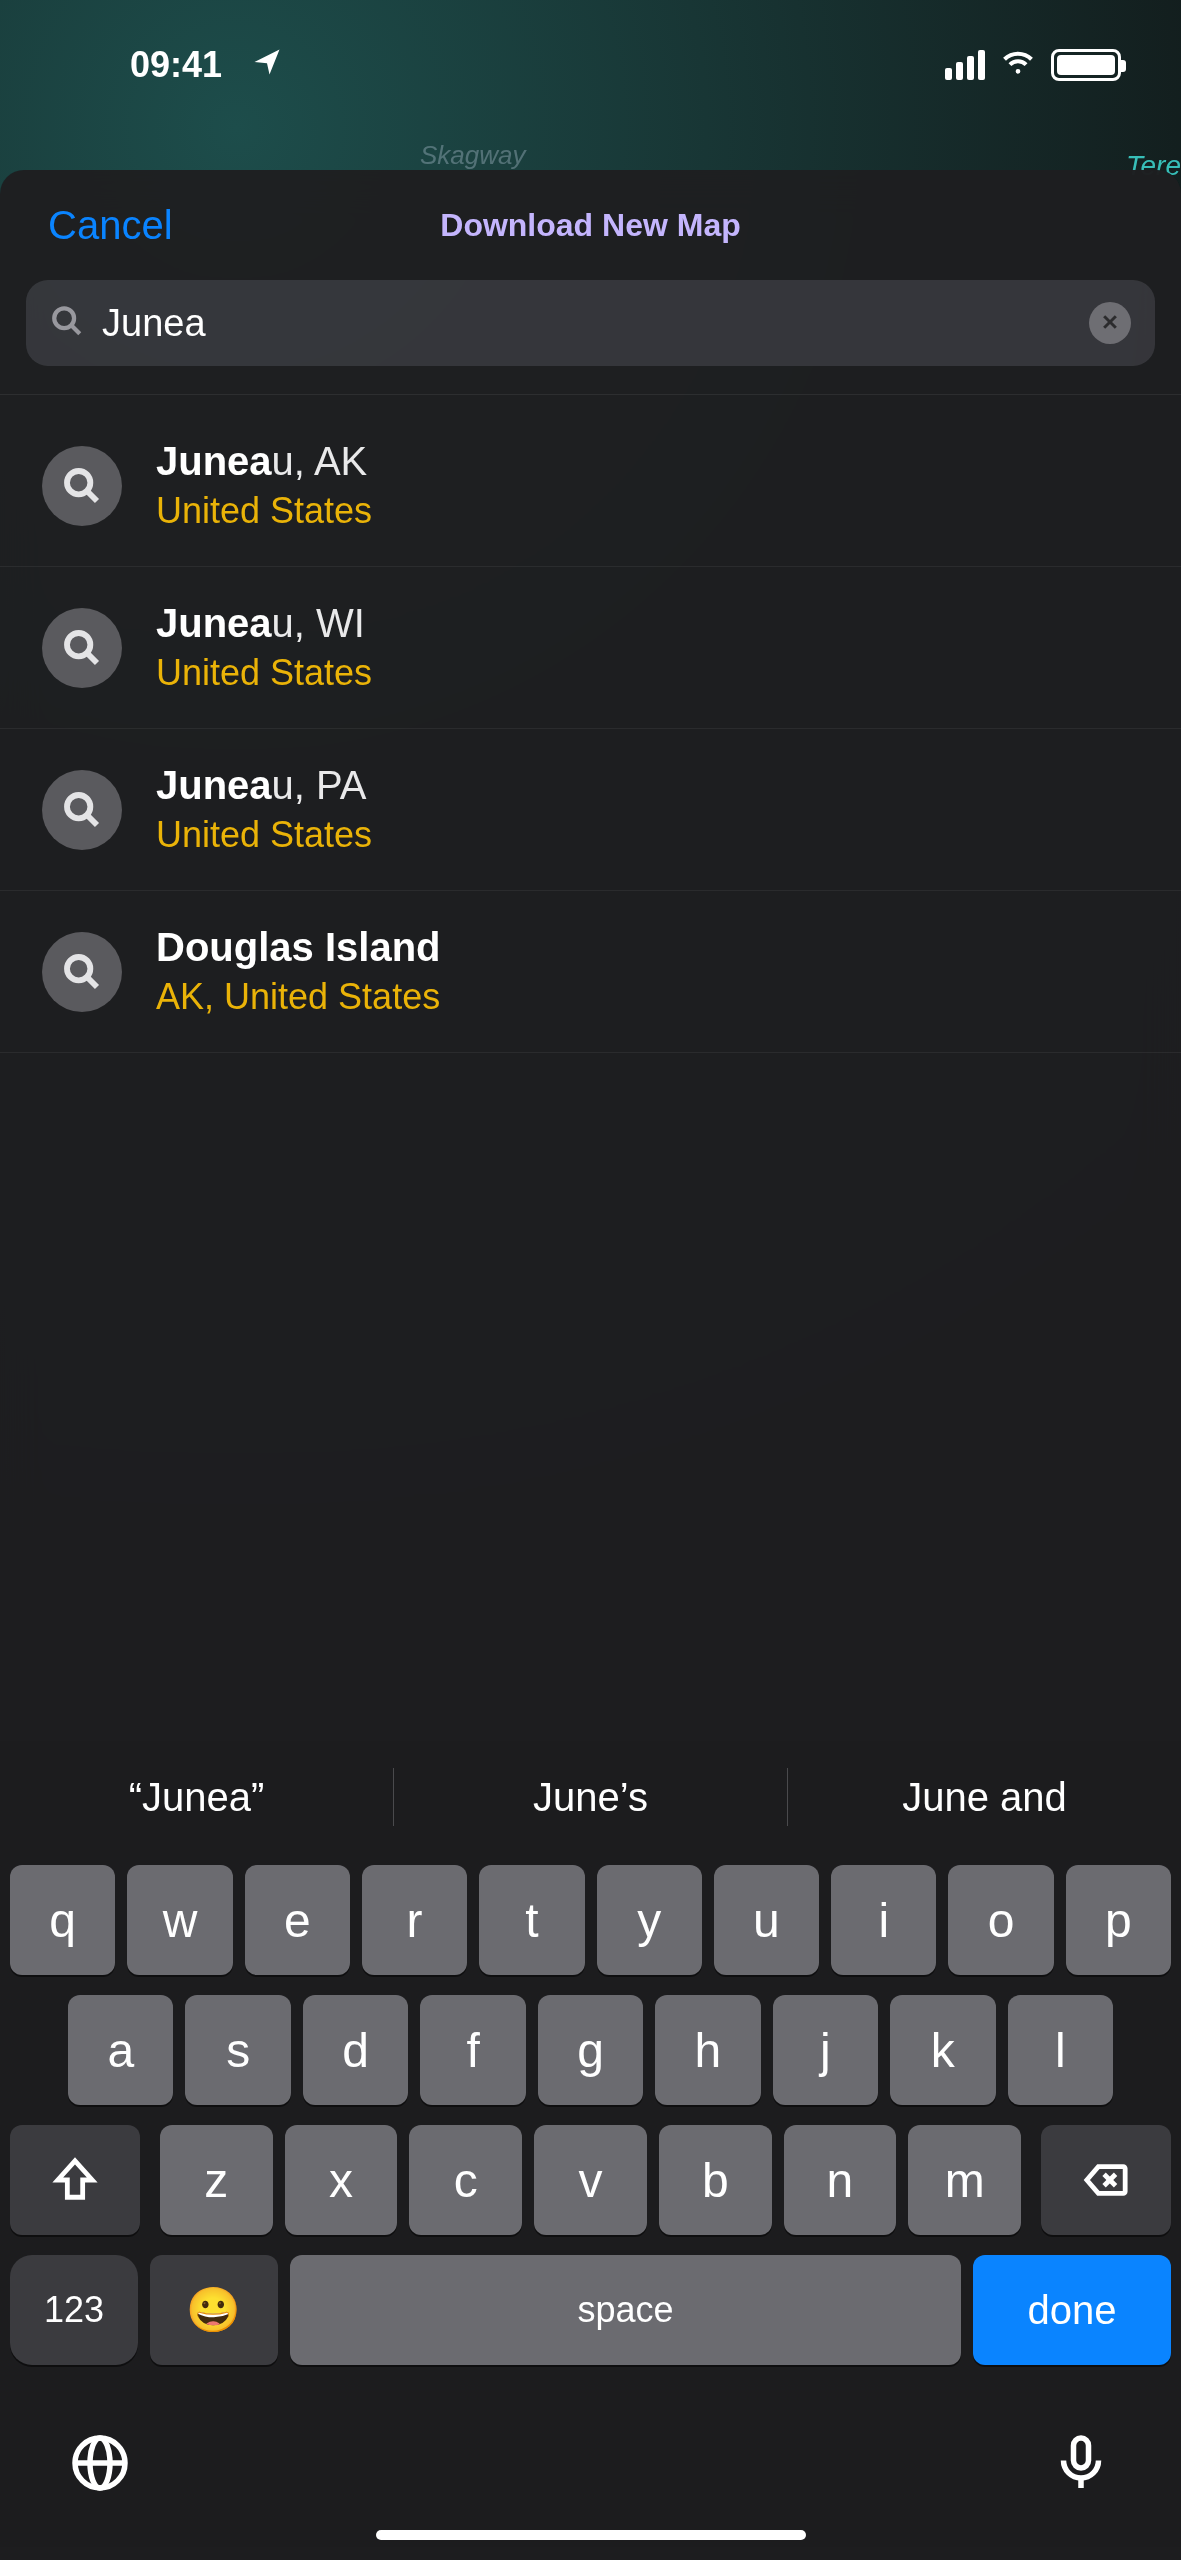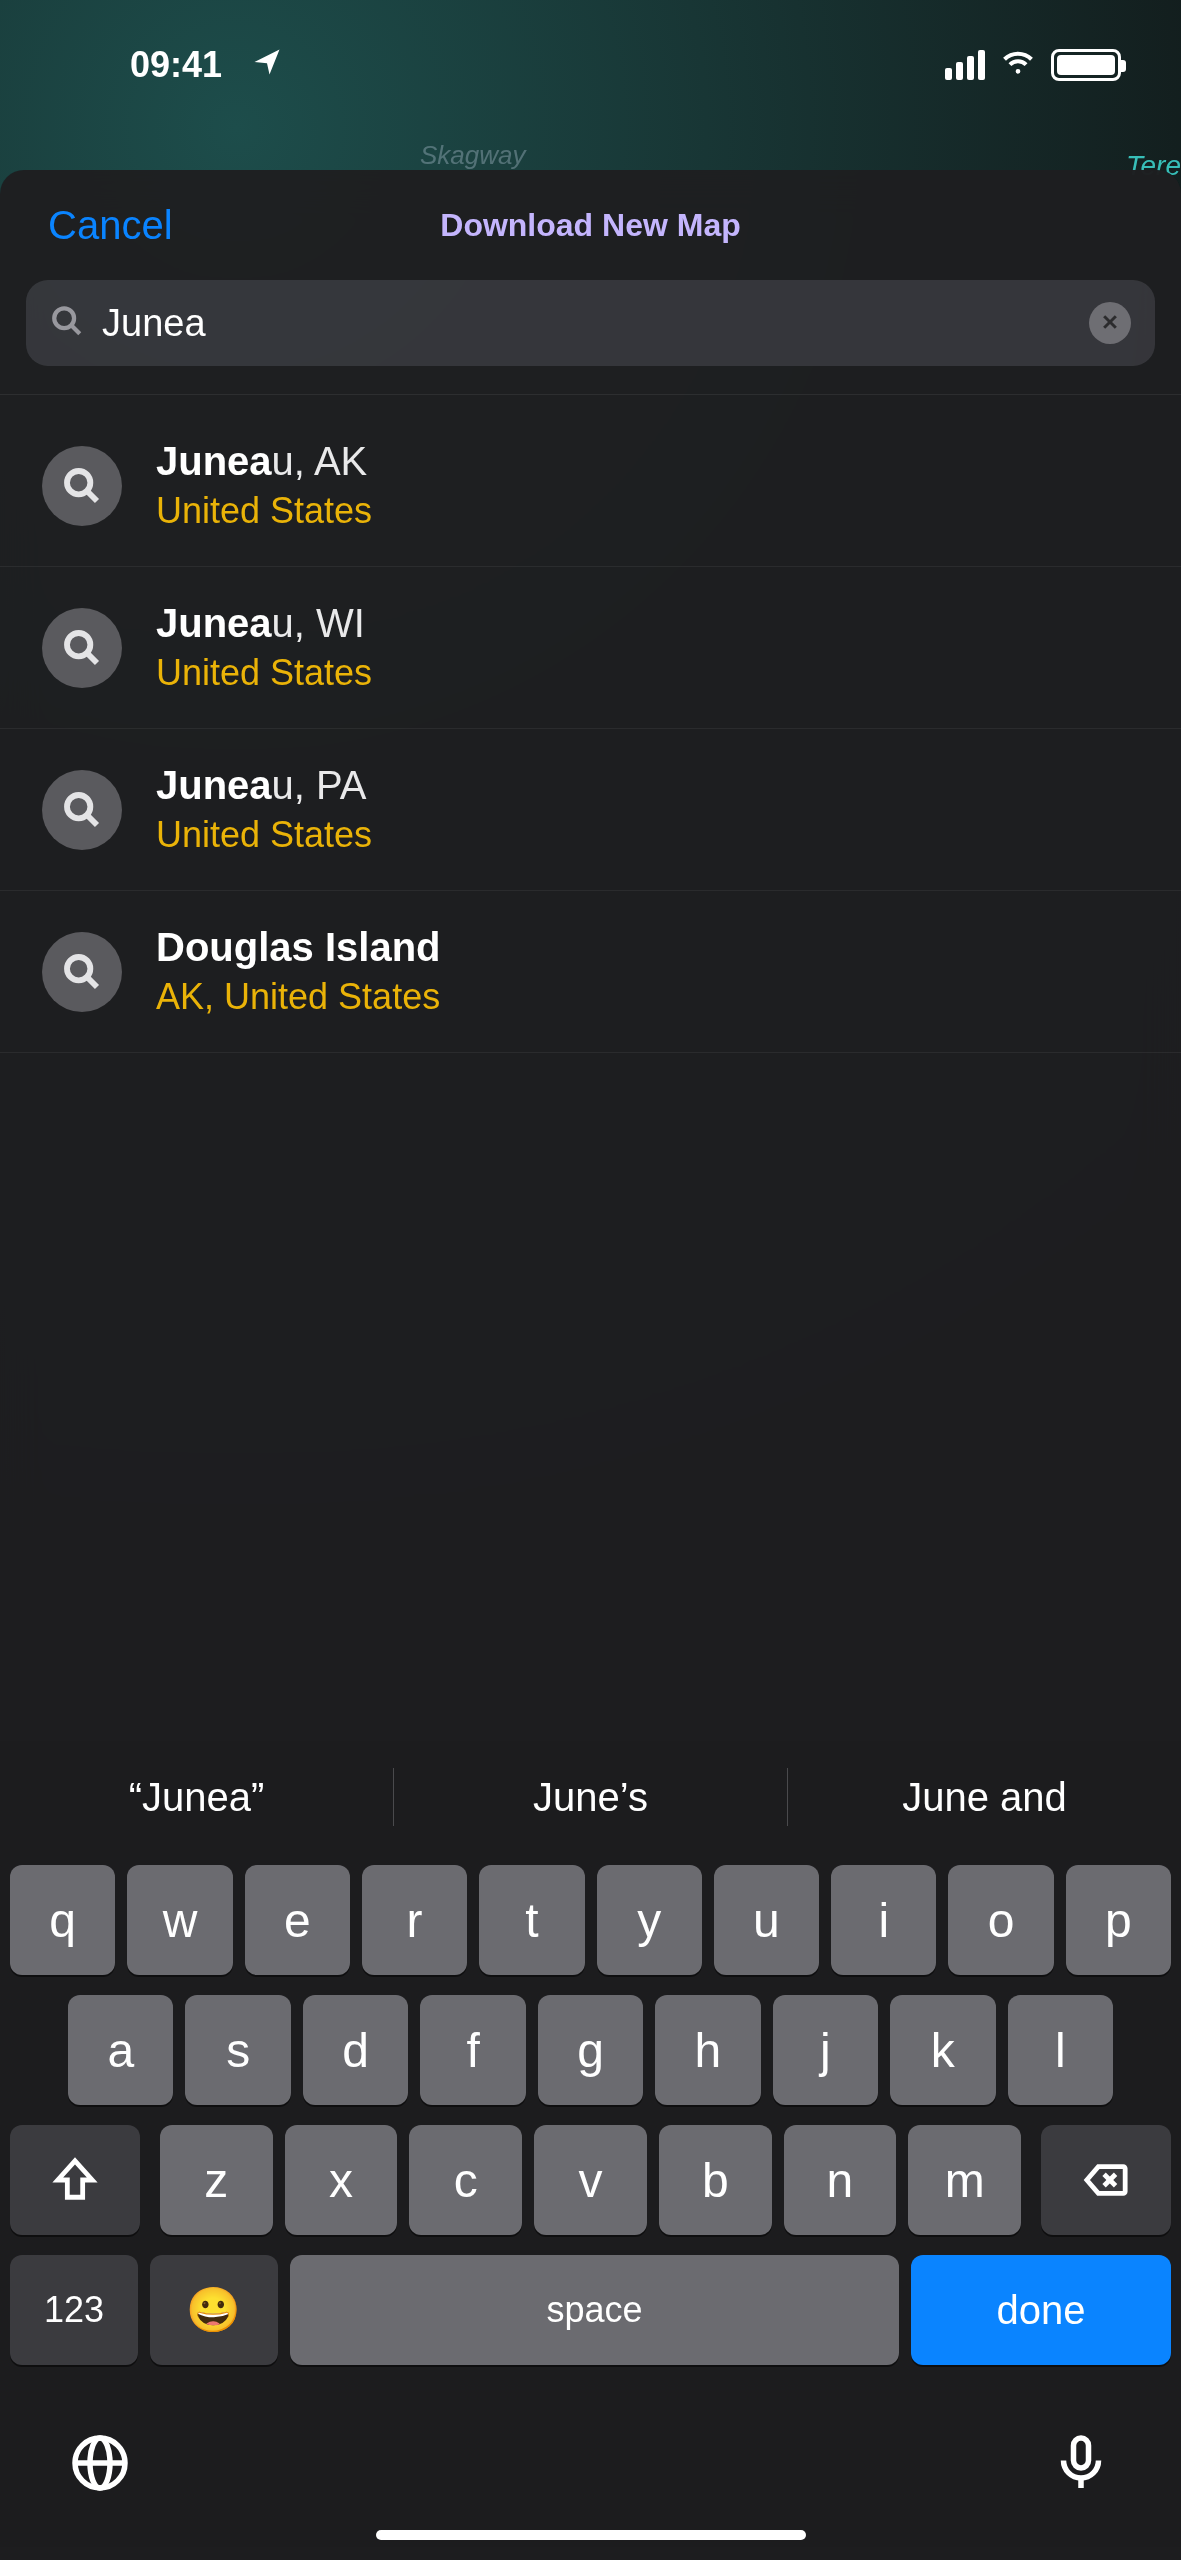--- a/index.html
+++ b/index.html
@@ -112,24 +112,24 @@
   cursor:pointer;
 }
 .key.letter { flex:1; }
 .key.dark { background:#3b3b3f; }
 .key.shift, .key.backspace { width:130px; }
 .key.shift svg, .key.backspace svg { width:46px; height:46px; stroke:#fff; stroke-width:2.5; fill:none; }
 .kb-row.row2 { padding:0 58px; }
 .kb-row.row3 { gap:20px; }
 .kb-row.row3 .letters { flex:1; display:flex; gap:12px; }
 .kb-row.row4 { gap:12px; }
-.key.num { width:128px; font-size:36px; }
+.key.num { width:128px; font-size:36px;border-radius:22px; }
 .key.emoji { width:128px; font-size:44px; }
 .key.space { flex:1; font-size:36px; font-weight:400; }
-.key.done { width:260px; background:#0a84ff; font-size:40px; font-weight:400; }
+.key.done { width:198px; background:#0a84ff; font-size:40px; font-weight:400; }
 
 .kb-bottom { display:flex; justify-content:space-between; align-items:center; padding:30px 70px 50px 70px; }
 .kb-bottom svg { width:60px; height:60px; stroke:#fff; stroke-width:2.2; fill:none; }
 
 .home-indicator {
   position:absolute; bottom:20px; left:50%; transform:translateX(-50%);
   width:430px; height:10px; background:#fff; border-radius:6px;
 }
 </style>
 </head>

